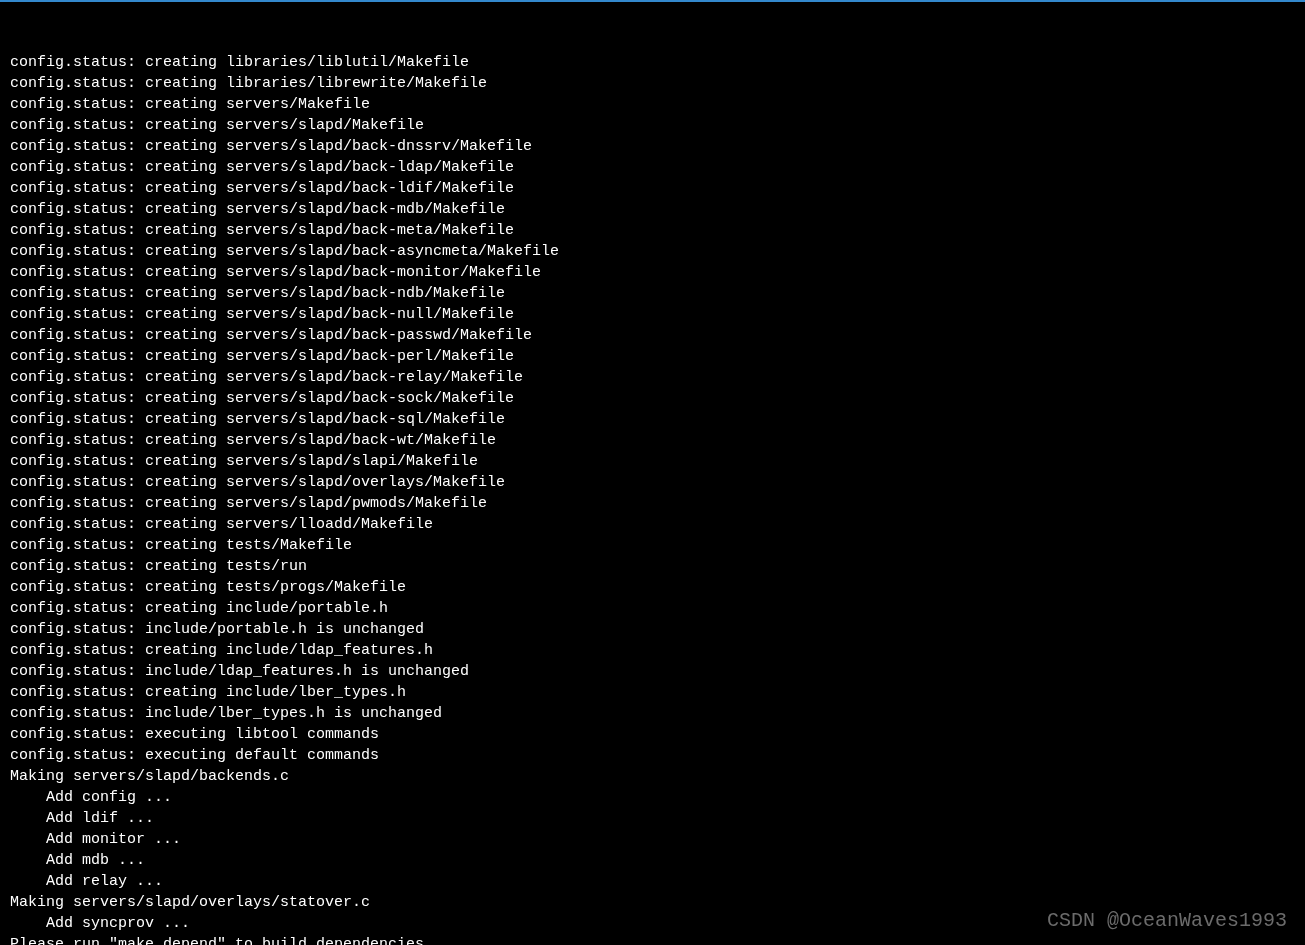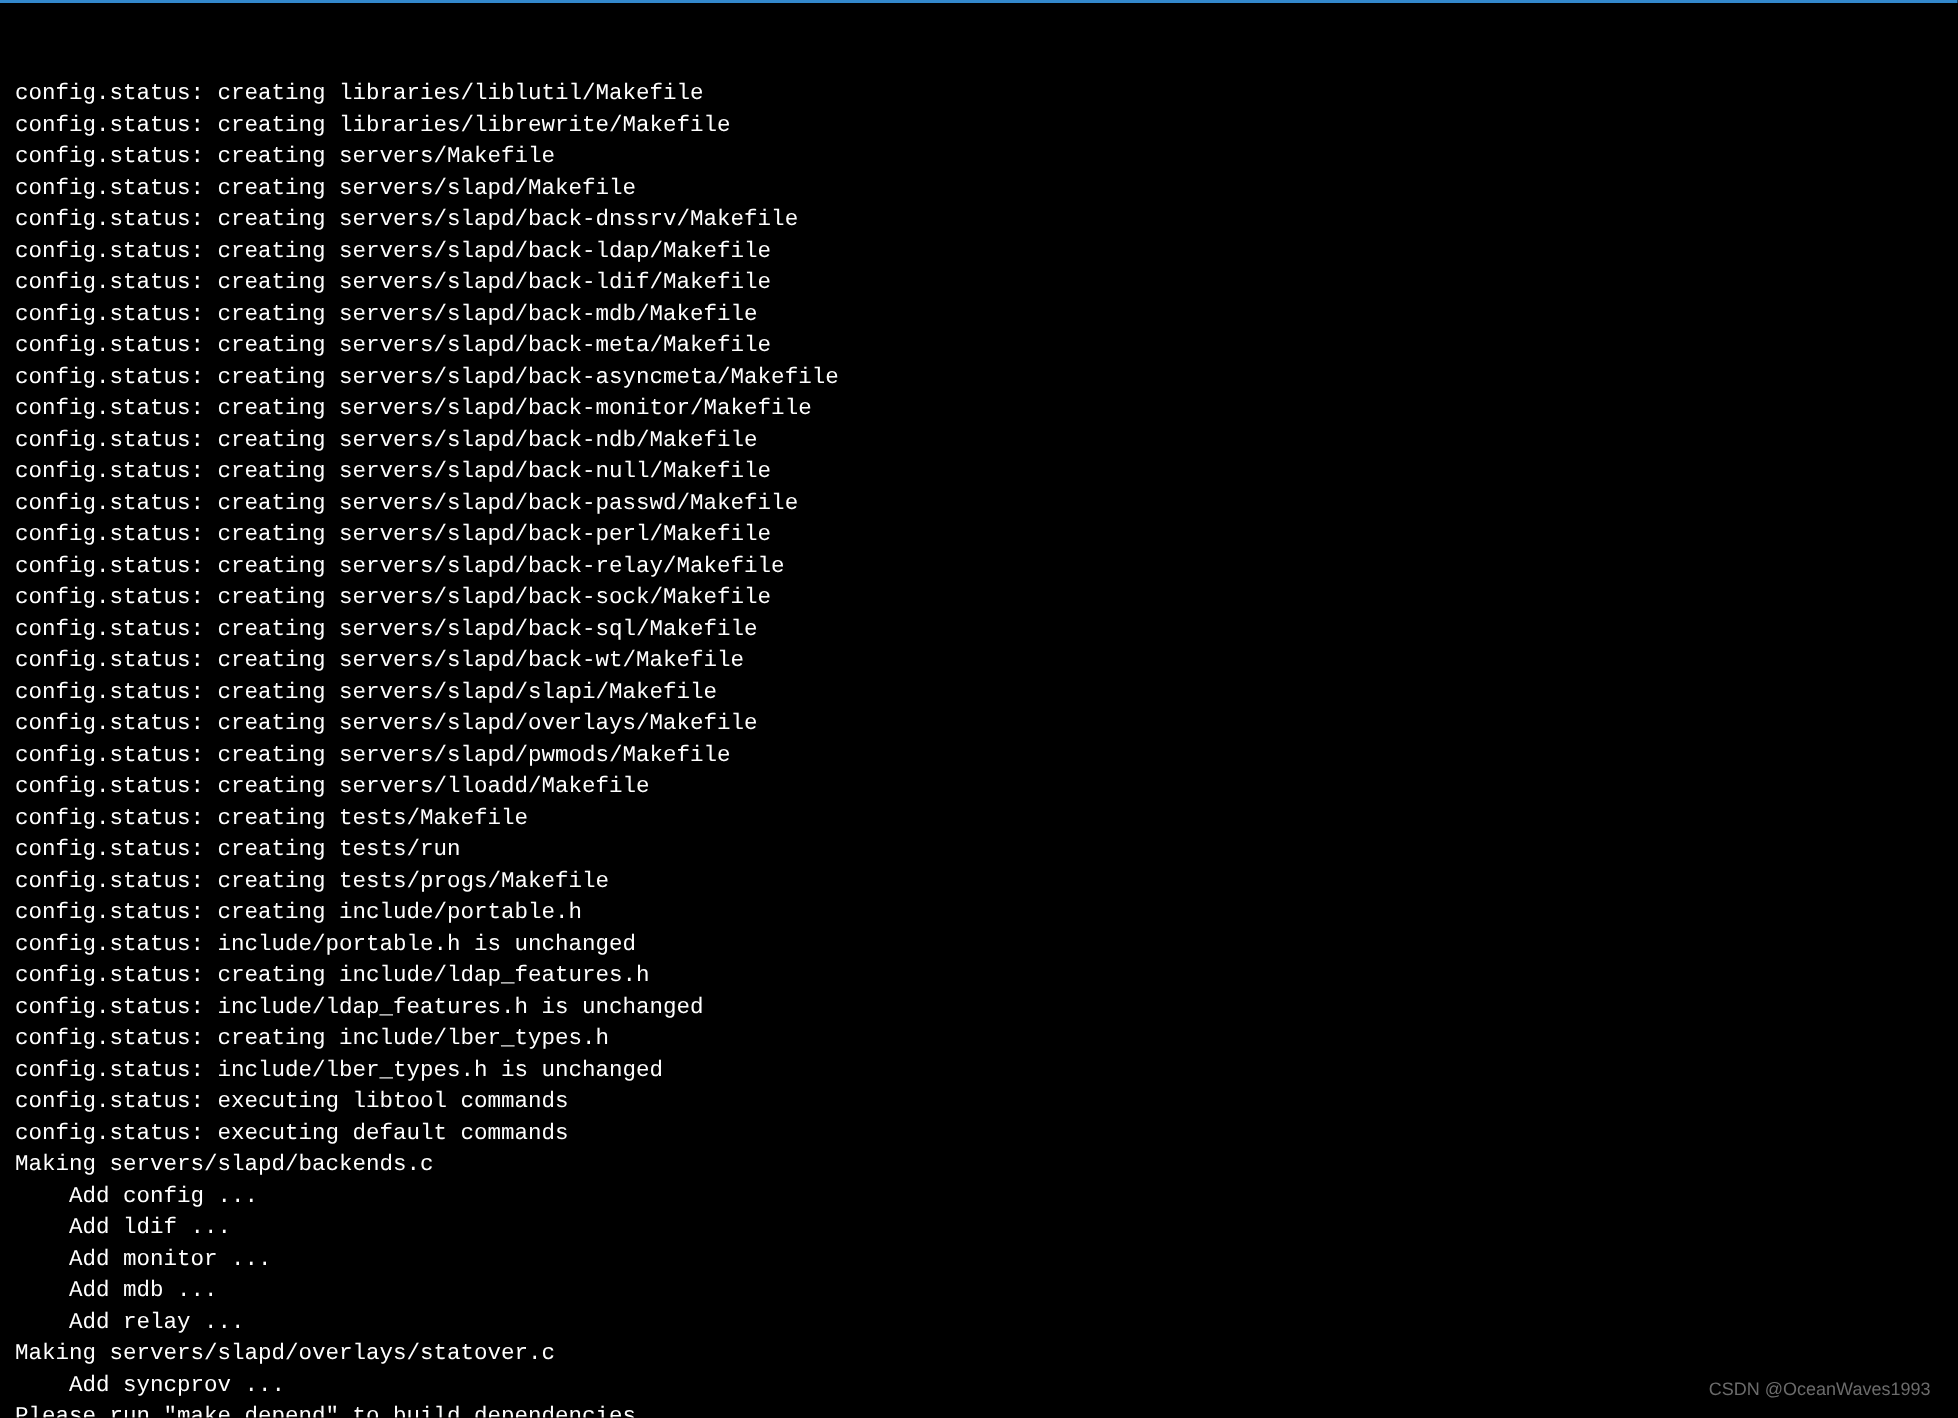--- a/index.html
+++ b/index.html
@@ -24,22 +24,22 @@
       white-space: pre;
     }
     .line {
       display: block;
     }
     .watermark {
       position: absolute;
       bottom: 10px;
       right: 18px;
       color: #6b6b6b;
-      font-family: Liberation Sans, sans-serif;
-      font-size: 12px;
+      font-family: Liberation Mono, monospace;
+      font-size: 20px;
       font-weight: 400;
     }
   </style>
 </head>
 <body>
 
 <div class="terminal">
   <div id="lines-container"><div class="line">config.status: creating libraries/liblutil/Makefile</div><div class="line">config.status: creating libraries/librewrite/Makefile</div><div class="line">config.status: creating servers/Makefile</div><div class="line">config.status: creating servers/slapd/Makefile</div><div class="line">config.status: creating servers/slapd/back-dnssrv/Makefile</div><div class="line">config.status: creating servers/slapd/back-ldap/Makefile</div><div class="line">config.status: creating servers/slapd/back-ldif/Makefile</div><div class="line">config.status: creating servers/slapd/back-mdb/Makefile</div><div class="line">config.status: creating servers/slapd/back-meta/Makefile</div><div class="line">config.status: creating servers/slapd/back-asyncmeta/Makefile</div><div class="line">config.status: creating servers/slapd/back-monitor/Makefile</div><div class="line">config.status: creating servers/slapd/back-ndb/Makefile</div><div class="line">config.status: creating servers/slapd/back-null/Makefile</div><div class="line">config.status: creating servers/slapd/back-passwd/Makefile</div><div class="line">config.status: creating servers/slapd/back-perl/Makefile</div><div class="line">config.status: creating servers/slapd/back-relay/Makefile</div><div class="line">config.status: creating servers/slapd/back-sock/Makefile</div><div class="line">config.status: creating servers/slapd/back-sql/Makefile</div><div class="line">config.status: creating servers/slapd/back-wt/Makefile</div><div class="line">config.status: creating servers/slapd/slapi/Makefile</div><div class="line">config.status: creating servers/slapd/overlays/Makefile</div><div class="line">config.status: creating servers/slapd/pwmods/Makefile</div><div class="line">config.status: creating servers/lloadd/Makefile</div><div class="line">config.status: creating tests/Makefile</div><div class="line">config.status: creating tests/run</div><div class="line">config.status: creating tests/progs/Makefile</div><div class="line">config.status: creating include/portable.h</div><div class="line">config.status: include/portable.h is unchanged</div><div class="line">config.status: creating include/ldap_features.h</div><div class="line">config.status: include/ldap_features.h is unchanged</div><div class="line">config.status: creating include/lber_types.h</div><div class="line">config.status: include/lber_types.h is unchanged</div><div class="line">config.status: executing libtool commands</div><div class="line">config.status: executing default commands</div><div class="line">Making servers/slapd/backends.c</div><div class="line">    Add config ...</div><div class="line">    Add ldif ...</div><div class="line">    Add monitor ...</div><div class="line">    Add mdb ...</div><div class="line">    Add relay ...</div><div class="line">Making servers/slapd/overlays/statover.c</div><div class="line">    Add syncprov ...</div><div class="line">Please run "make depend" to build dependencies</div></div>
   
 </div>

